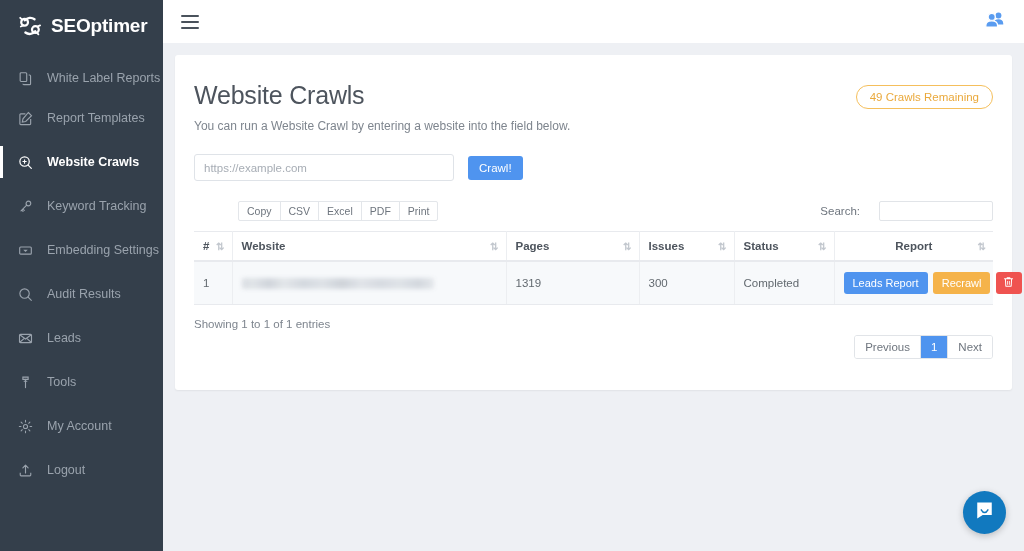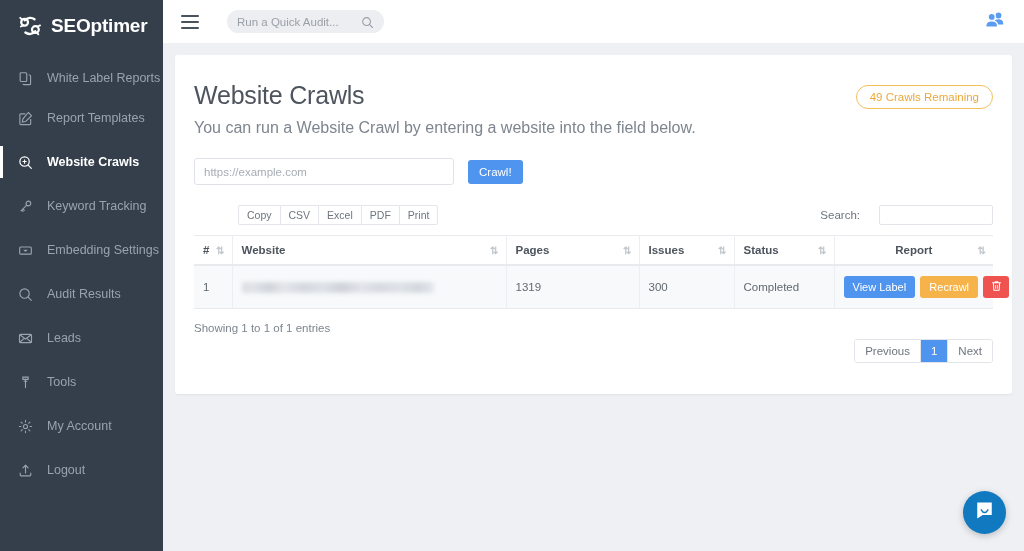--- a/index.html
+++ b/index.html
@@ -111,21 +111,21 @@
     padding: 26px 19px 24px 19px;
   }
   .card-head { position: relative; }
   .page-title {
     font-size: 25px;
     color: #4d545d;
     font-weight: normal;
     letter-spacing: -0.2px;
   }
   .page-sub {
-    font-size: 16px;
+    font-size: 12px;
     color: #7e858e;
     margin-top: 9px;
   }
   .crawls-remaining {
     position: absolute;
     right: 0px; top: 4px;
     border: 1px solid #f5bf5c;
     color: #eaa93c;
     border-radius: 13px;
     font-size: 11.5px;
@@ -431,29 +431,20 @@
 
   <section id="main">
 
     <header id="topbar">
       <div class="hamburger">
         <span></span>
           <span></span>
           <span></span>
       </div>
 
-      <div class="quick-audit">
-        <input type="text" placeholder="Run a Quick Audit..." style="">
-        <span class="qa-search-icon">
-          <svg width="13" height="13" viewBox="0 0 14 14" fill="none" stroke="#9aa0a8" stroke-width="1.2">
-            <circle cx="6" cy="6" r="4.2"></circle>
-            <path d="M9.2 9.2 12.4 12.4" stroke-linecap="round"></path>
-          </svg>
-        </span>
-      </div>
 
       <div class="topbar-right">
         <span class="users-icon">
           <svg width="22" height="18" viewBox="0 0 24 19" fill="#5a9cf0">
             <circle cx="15.8" cy="4.6" r="3.2"></circle>
             <path d="M10.6 13.2c0-2.9 2.3-4.4 5.2-4.4s5.2 1.5 5.2 4.4v1.1H10.6v-1.1Z"></path>
             <circle cx="8.4" cy="6.1" r="3.9" stroke="#fff" stroke-width="1.4"></circle>
             <path d="M2 15.6c0-3.4 2.9-5.2 6.4-5.2s6.4 1.8 6.4 5.2v1.6H2v-1.6Z" stroke="#fff" stroke-width="1.4"></path>
           </svg>
         </span>
@@ -527,21 +518,21 @@
         <tbody>
           <tr>
             <td>1</td>
             <td>
               <span class="redacted"></span>
             </td>
             <td>1319</td>
             <td>300</td>
             <td>Completed</td>
             <td class="report-cell">
-              <button class="btn-sm btn-view">View Label</button>
+              <button class="btn-sm btn-view">Leads Report</button>
               <button class="btn-sm btn-recrawl">Recrawl</button>
               <button class="btn-sm btn-del">
                 <span>
                   <svg width="11" height="12" viewBox="0 0 12 13" fill="none" stroke="#fff" stroke-width="1.1">
                     <path d="M1.6 3h8.8M4.5 3V1.8h3V3M2.6 3l.5 8.2h5.8L9.4 3" stroke-linecap="round" stroke-linejoin="round"></path>
                     <path d="M5 5.4v4.1M7 5.4v4.1" stroke-width="0.9"></path>
                   </svg>
                 </span>
               </button>
             </td>

